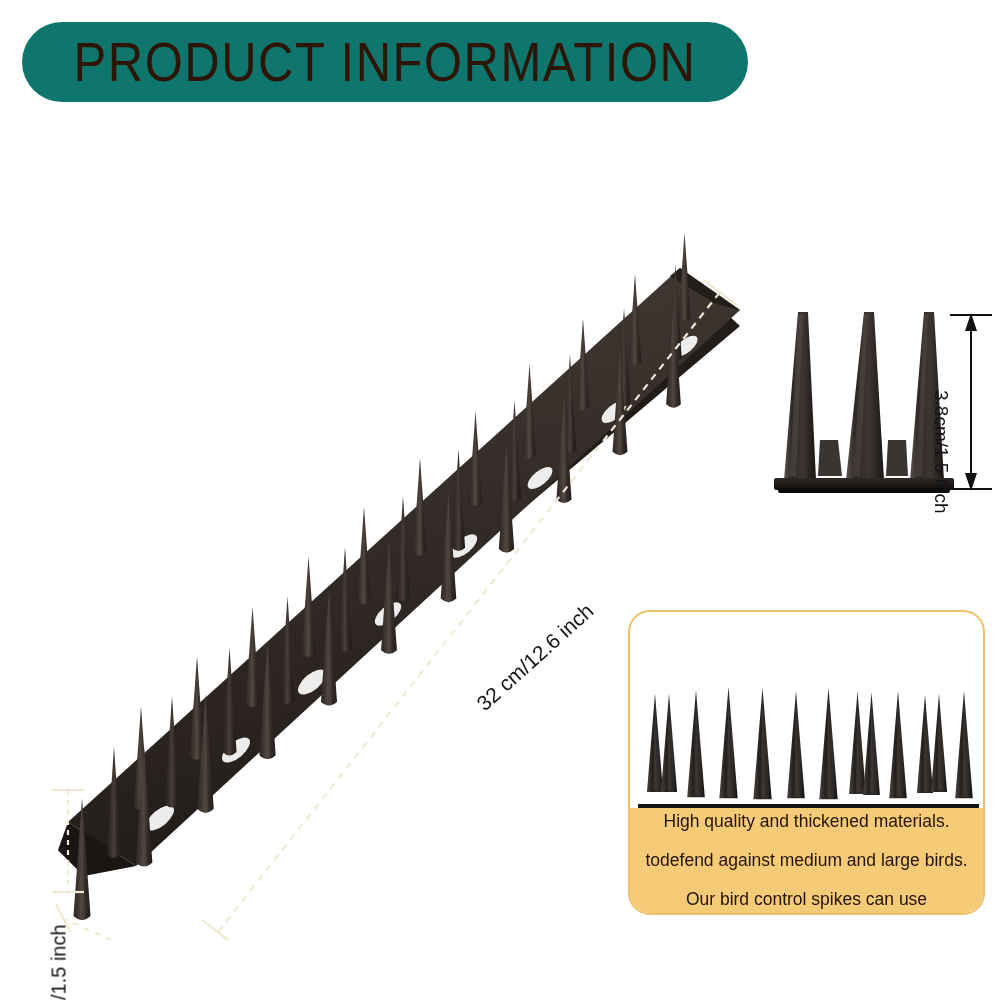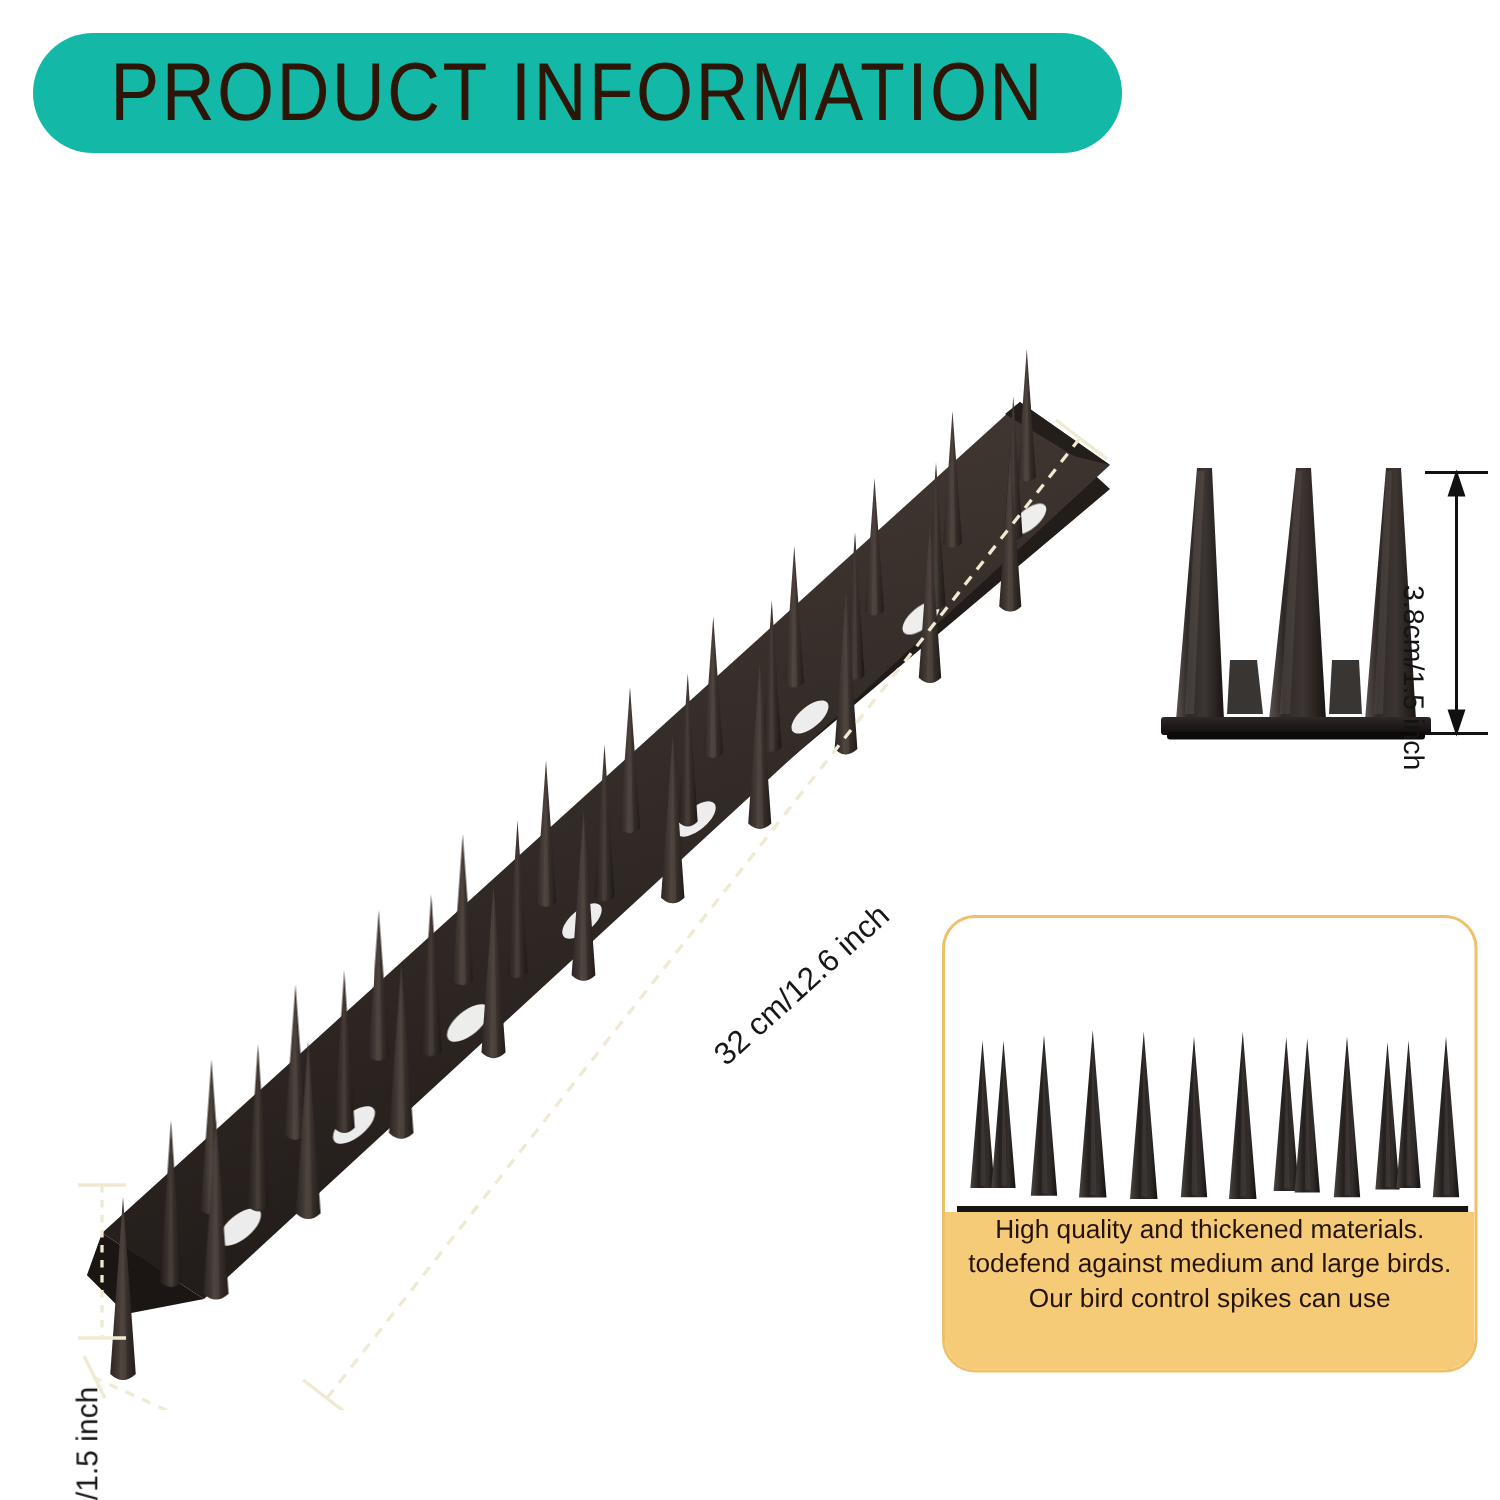--- a/index.html
+++ b/index.html
@@ -24,21 +24,21 @@
     background: #ffffff;
   }
 
   
   .banner {
     position: absolute;
     left: 22px;
     top: 22px;
     width: 726px;
     height: 80px;
-    background: #14b8a6;
+    background: #0f766e;
     border-radius: 40px;
     display: flex;
     align-items: center;
     justify-content: center;
   }
   .banner-title {
     font-family: "Liberation Sans", sans-serif;
     font-size: 49px;
     letter-spacing: 1.5px;
     font-weight: 400;
@@ -124,21 +124,22 @@
   .feature-caption {
     position: absolute;
     left: 0;
     bottom: 0;
     width: 100%;
     height: 105px;
     background: #f6cb78;
     display: flex;
     flex-direction: column;
     align-items: center;
-    gap: 0;
+    justify-content: center;
+    gap: 16px;
   }
   .feature-caption span {
     display: block;
     font-family: "Liberation Sans", sans-serif;
     font-size: 17.5px;
     color: #231309;
     line-height: 1.32;
     white-space: nowrap;
   }
 </style>

